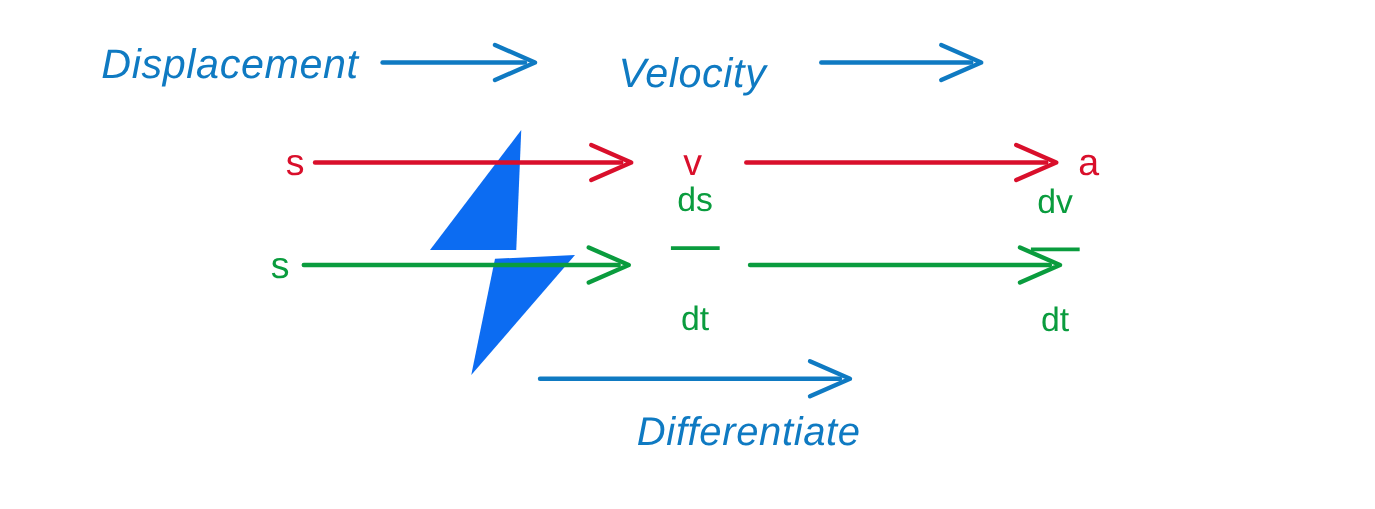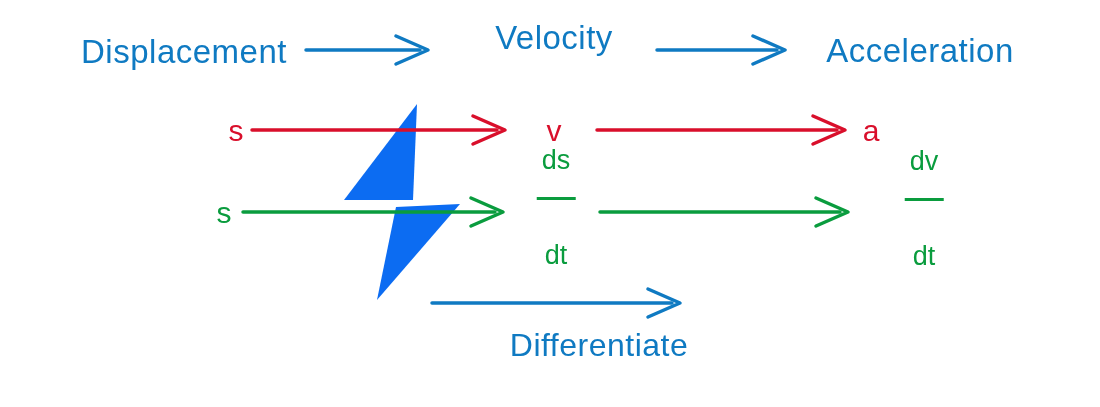--- a/index.html
+++ b/index.html
@@ -20,21 +20,21 @@
     left: 0; top: 0;
     width: 1100px; height: 407px;
   }
   .label {
     position: absolute;
     transform: translate(-50%, -50%);
     white-space: nowrap;
     line-height: 1;
     user-select: none;
   }
-  .blue-text  { color: var(--blue,  #0f7ac2); }
+  .blue-text  { color: var(--blue,  #0f7ac2); font-style: italic; }
   .red-text   { color: var(--red,   #d90f2b); }
   .green-text { color: var(--green, #0a9c3e); }
   .title { font-size: 33px; letter-spacing: 0.5px; }
   .symbol { font-size: 30px; }
   .op-label { font-size: 32px; letter-spacing: 0.5px; margin-left: 48px; }
 
   .fraction {
     position: absolute;
     transform: translate(-50%, -50%);
     text-align: center;
@@ -98,34 +98,33 @@
       <polyline points="816,198 848,212 816,226"></polyline>
     </g>
 
     <g class="arrow stroke-blue">
       <line x1="432" y1="303" x2="672" y2="303"></line>
       <polyline points="648,289 680,303 648,317"></polyline>
     </g>
   </svg>
 
   <div class="label title blue-text" style="left:184px; top:51px;">Displacement</div>
-  <div class="label title blue-text" style="left:554px; top:37px;">Velocity</div>
-  <div class="label title blue-text" style="left:920px; top:50px;">Acceleration</div>
+  <div class="label title blue-text" style="left:554px; top:58px;">Velocity</div>
 
   <div class="label symbol red-text" style="left:236px; top:131px;">s</div>
   <div class="label symbol red-text" style="left:554px; top:131px;">v</div>
   <div class="label symbol red-text" style="left:871px; top:131px;">a</div>
 
   <div class="label symbol green-text" style="left:224px; top:213px;">s</div>
 
   <div class="fraction" style="left:556px; top:208px;">
     <div class="num">ds</div>
     <div class="den">dt</div>
   </div>
 
-  <div class="fraction" style="left:924px; top:209px;">
+  <div class="fraction" style="left:844px; top:209px;">
     <div class="num">dv</div>
     <div class="den">dt</div>
   </div>
 
   <div class="label op-label blue-text" style="left:551px; top:345px;">Differentiate</div>
 
 </div>
 
 </body></html>

